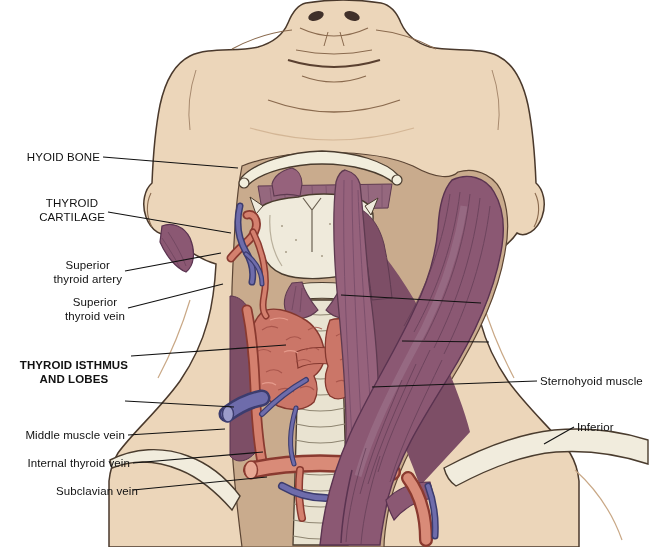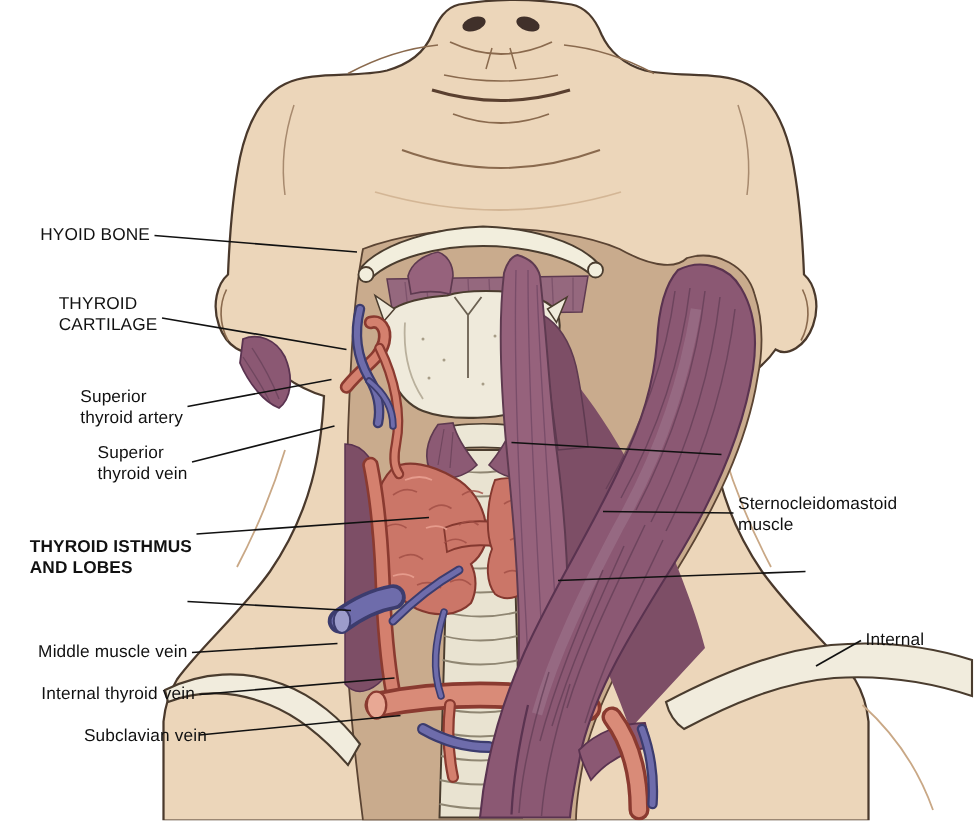--- a/index.html
+++ b/index.html
@@ -6,21 +6,21 @@
   #stage{
     position:relative;width:650px;height:547px;background:#ffffff;overflow:hidden;
     font-family:"Liberation Sans",sans-serif;
   }
   #illustration,#leader-overlay{position:absolute;left:0;top:0;}
   #leader-overlay{pointer-events:none;}
   .lbl{
     position:absolute;font-size:11.5px;line-height:1.22;color:#111;
     white-space:pre-line;letter-spacing:.1px;
   }
-  .lbl.left{text-align:left;}
+  .lbl.left{text-align:center;}
   .lbl.right{text-align:left;}
 </style>
 </head>
 <body>
 
 <div id="stage">
 
   <svg id="illustration" width="650" height="547" viewBox="0 0 650 547">
 
     <g>
@@ -292,16 +292,15 @@
   <div class="lbl left" style="right:528px;top:258px;">Superior
 thyroid artery</div>
   <div class="lbl left" style="right:525px;top:295px;">Superior
 thyroid vein</div>
   <div class="lbl left" style="right:522px;top:358px;font-weight:bold;">THYROID ISTHMUS
 AND LOBES</div>
   <div class="lbl left" style="right:525px;top:428px;">Middle muscle vein</div>
   <div class="lbl left" style="right:520px;top:456px;">Internal thyroid vein</div>
   <div class="lbl left" style="right:512px;top:484px;">Subclavian vein</div>
 
-  <div class="lbl right" style="left:492px;top:329px;">Sternocleidomastoid
-muscle</div>
-  <div class="lbl right" style="left:577px;top:420px;">Internal</div>
+  <div class="lbl right" style="left:540px;top:374px;">Sternohyoid muscle</div>
+  <div class="lbl right" style="left:577px;top:420px;">Inferior</div>
 </div>
 
 </body></html>

